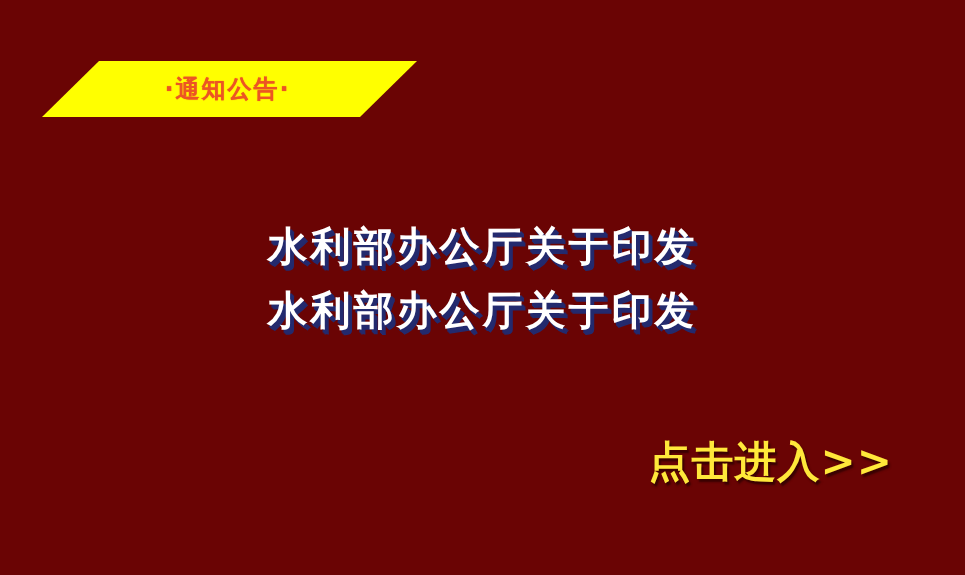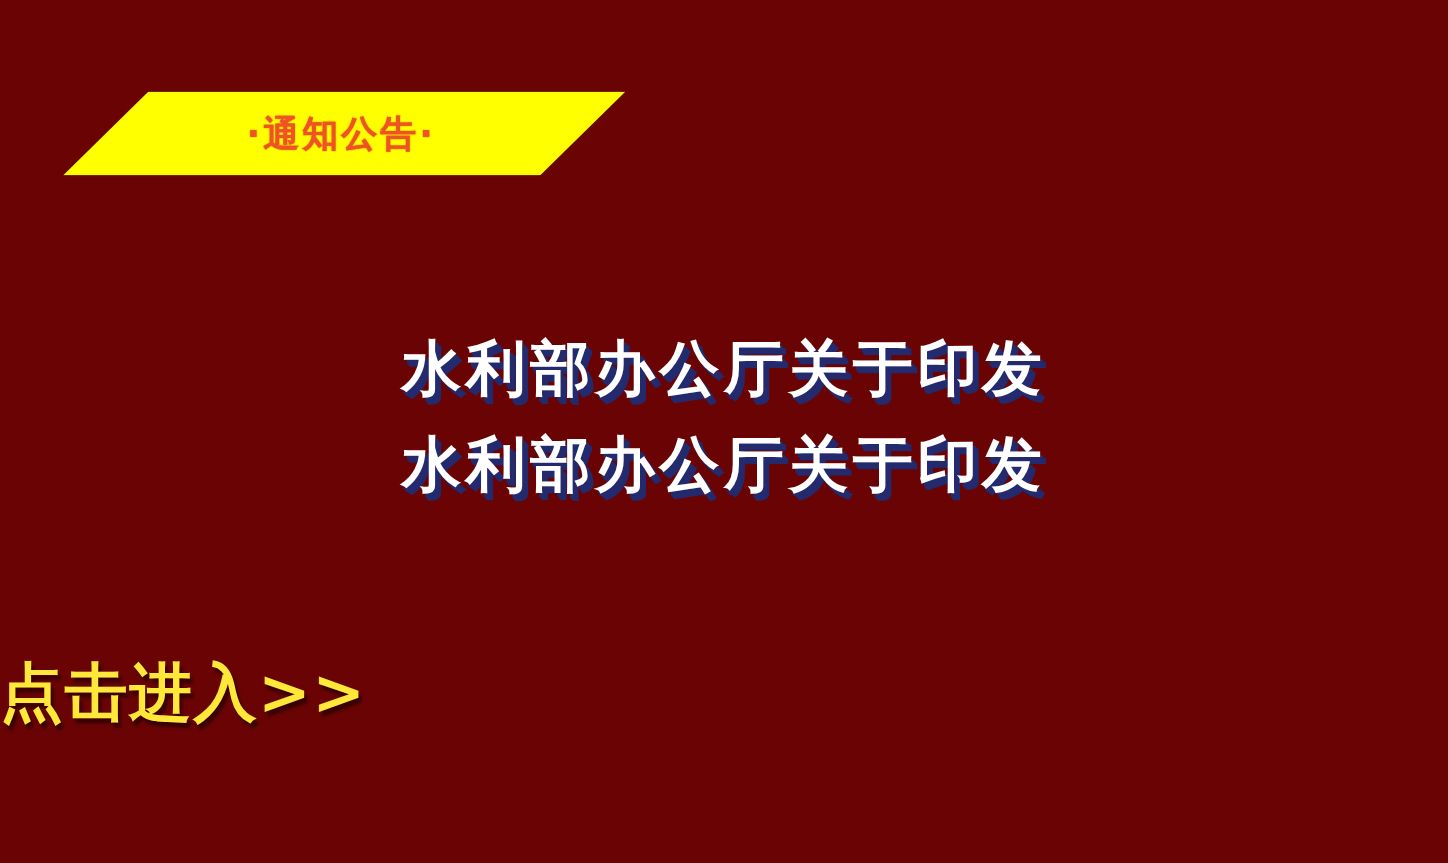--- a/index.html
+++ b/index.html
@@ -84,21 +84,21 @@
     font-size: 51px;
     letter-spacing: 1px;
   }
 
   
   .cta {
     position: absolute;
     left: 0;
     top: 436px;
     width: 965px;
-    text-align: left;
+    text-align: right;
     padding-right: 72px;
     box-sizing: border-box;
   }
 
   .cta-link {
     display: inline-block;
     color: #ffe83a;
     font-family: "DejaVu Serif", "Liberation Serif", serif;
     font-weight: bold;
     font-size: 42px;

